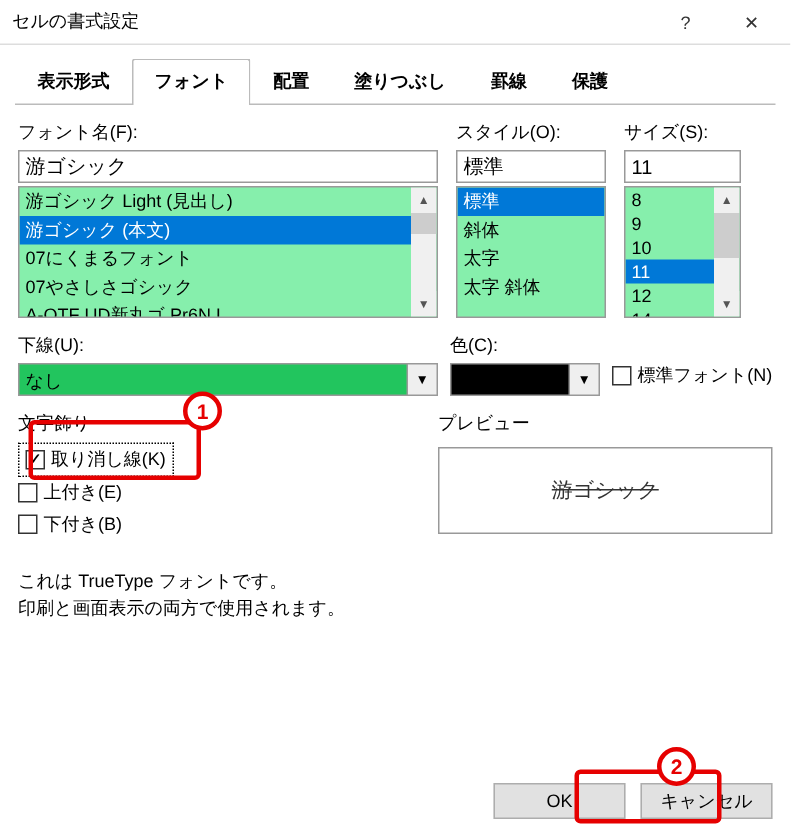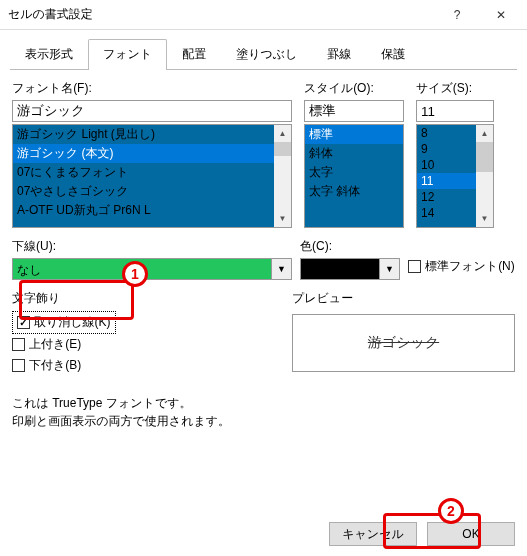--- a/index.html
+++ b/index.html
@@ -1,32 +1,32 @@
 <!DOCTYPE html>
 <html><head>
 <meta charset="utf-8">
 <style>
 * { box-sizing: border-box; font-family: "Meiryo UI", "Yu Gothic UI", sans-serif; }
 body { margin: 0; background: #fff; width: 527px; height: 556px; overflow: hidden; font-size: 12px; }
 .titlebar { height: 30px; display: flex; align-items: center; padding: 0 4px 0 8px; border-bottom: 1px solid #ddd; }
 .titlebar .title { flex: 1; }
 .titlebar .btn { width: 44px; height: 30px; display: flex; align-items: center; justify-content: center; color: #333; }
 .content { padding: 8px 10px 10px; }
-.tabs { display: flex; border-bottom: 1px solid #bbb; }
+.tabs { display: flex; border-bottom: 1px solid #bbb; font-weight: bold; }
 .tab { padding: 6px 14px 7px; border: 1px solid transparent; border-bottom: none; position: relative; top: 1px; cursor: default; }
 .tab.active { border-color: #bbb; background: #fff; border-top-left-radius: 2px; border-top-right-radius: 2px; }
 .form-area { padding: 10px 2px 4px; }
 .row3 { display: flex; gap: 12px; }
 .col { display: flex; flex-direction: column; }
 .col-font { width: 280px; }
 .col-style { width: 100px; }
 .col-size { width: 78px; justify-content: center; }
 .label { margin-bottom: 3px; }
 .text-input { width: 100%; border: 1px solid #999; padding: 3px 4px; height: 22px; background: #fff; }
-.listbox { border: 1px solid #999; height: 104px; overflow: hidden; position: relative; margin-top: 2px; background: #0369a1; }
+.listbox { border: 1px solid #999; height: 88px; overflow: hidden; position: relative; margin-top: 2px; background: #86efac; }
 .listbox .inner { position: absolute; inset: 0 17px 0 0; overflow: hidden; }
 .listbox .item { padding: 1px 4px; white-space: nowrap; }
 .listbox .item.sel { background: #0078d7; color: #fff; }
 .listbox .scrollbar { position: absolute; right: 0; top: 0; bottom: 0; width: 17px; background: #f0f0f0; display: flex; flex-direction: column; }
 .sb-btn { height: 17px; display: flex; align-items: center; justify-content: center; font-size: 8px; color: #555; background: #f0f0f0; }
 .sb-thumb { background: #cdcdcd; }
 
 .row2 { display: flex; gap: 8px; margin-top: 10px; }
 .col-underline { width: 280px; }
 .col-color { width: 100px; }
@@ -183,20 +183,20 @@
     </div>
 
     <div class="desc">
       <div>これは TrueType フォントです。</div>
       <div>印刷と画面表示の両方で使用されます。</div>
     </div>
   </div>
 </div>
 
 <div class="footer">
+  <div class="dlg-btn">OK</div>
   <div class="dlg-btn">キャンセル</div>
-  <div class="dlg-btn">OK</div>
 </div>
 
 <div class="callout c1"></div>
 <div class="badge b1">1</div>
 <div class="callout c2"></div>
 <div class="badge b2">2</div>
 
 </body></html>

